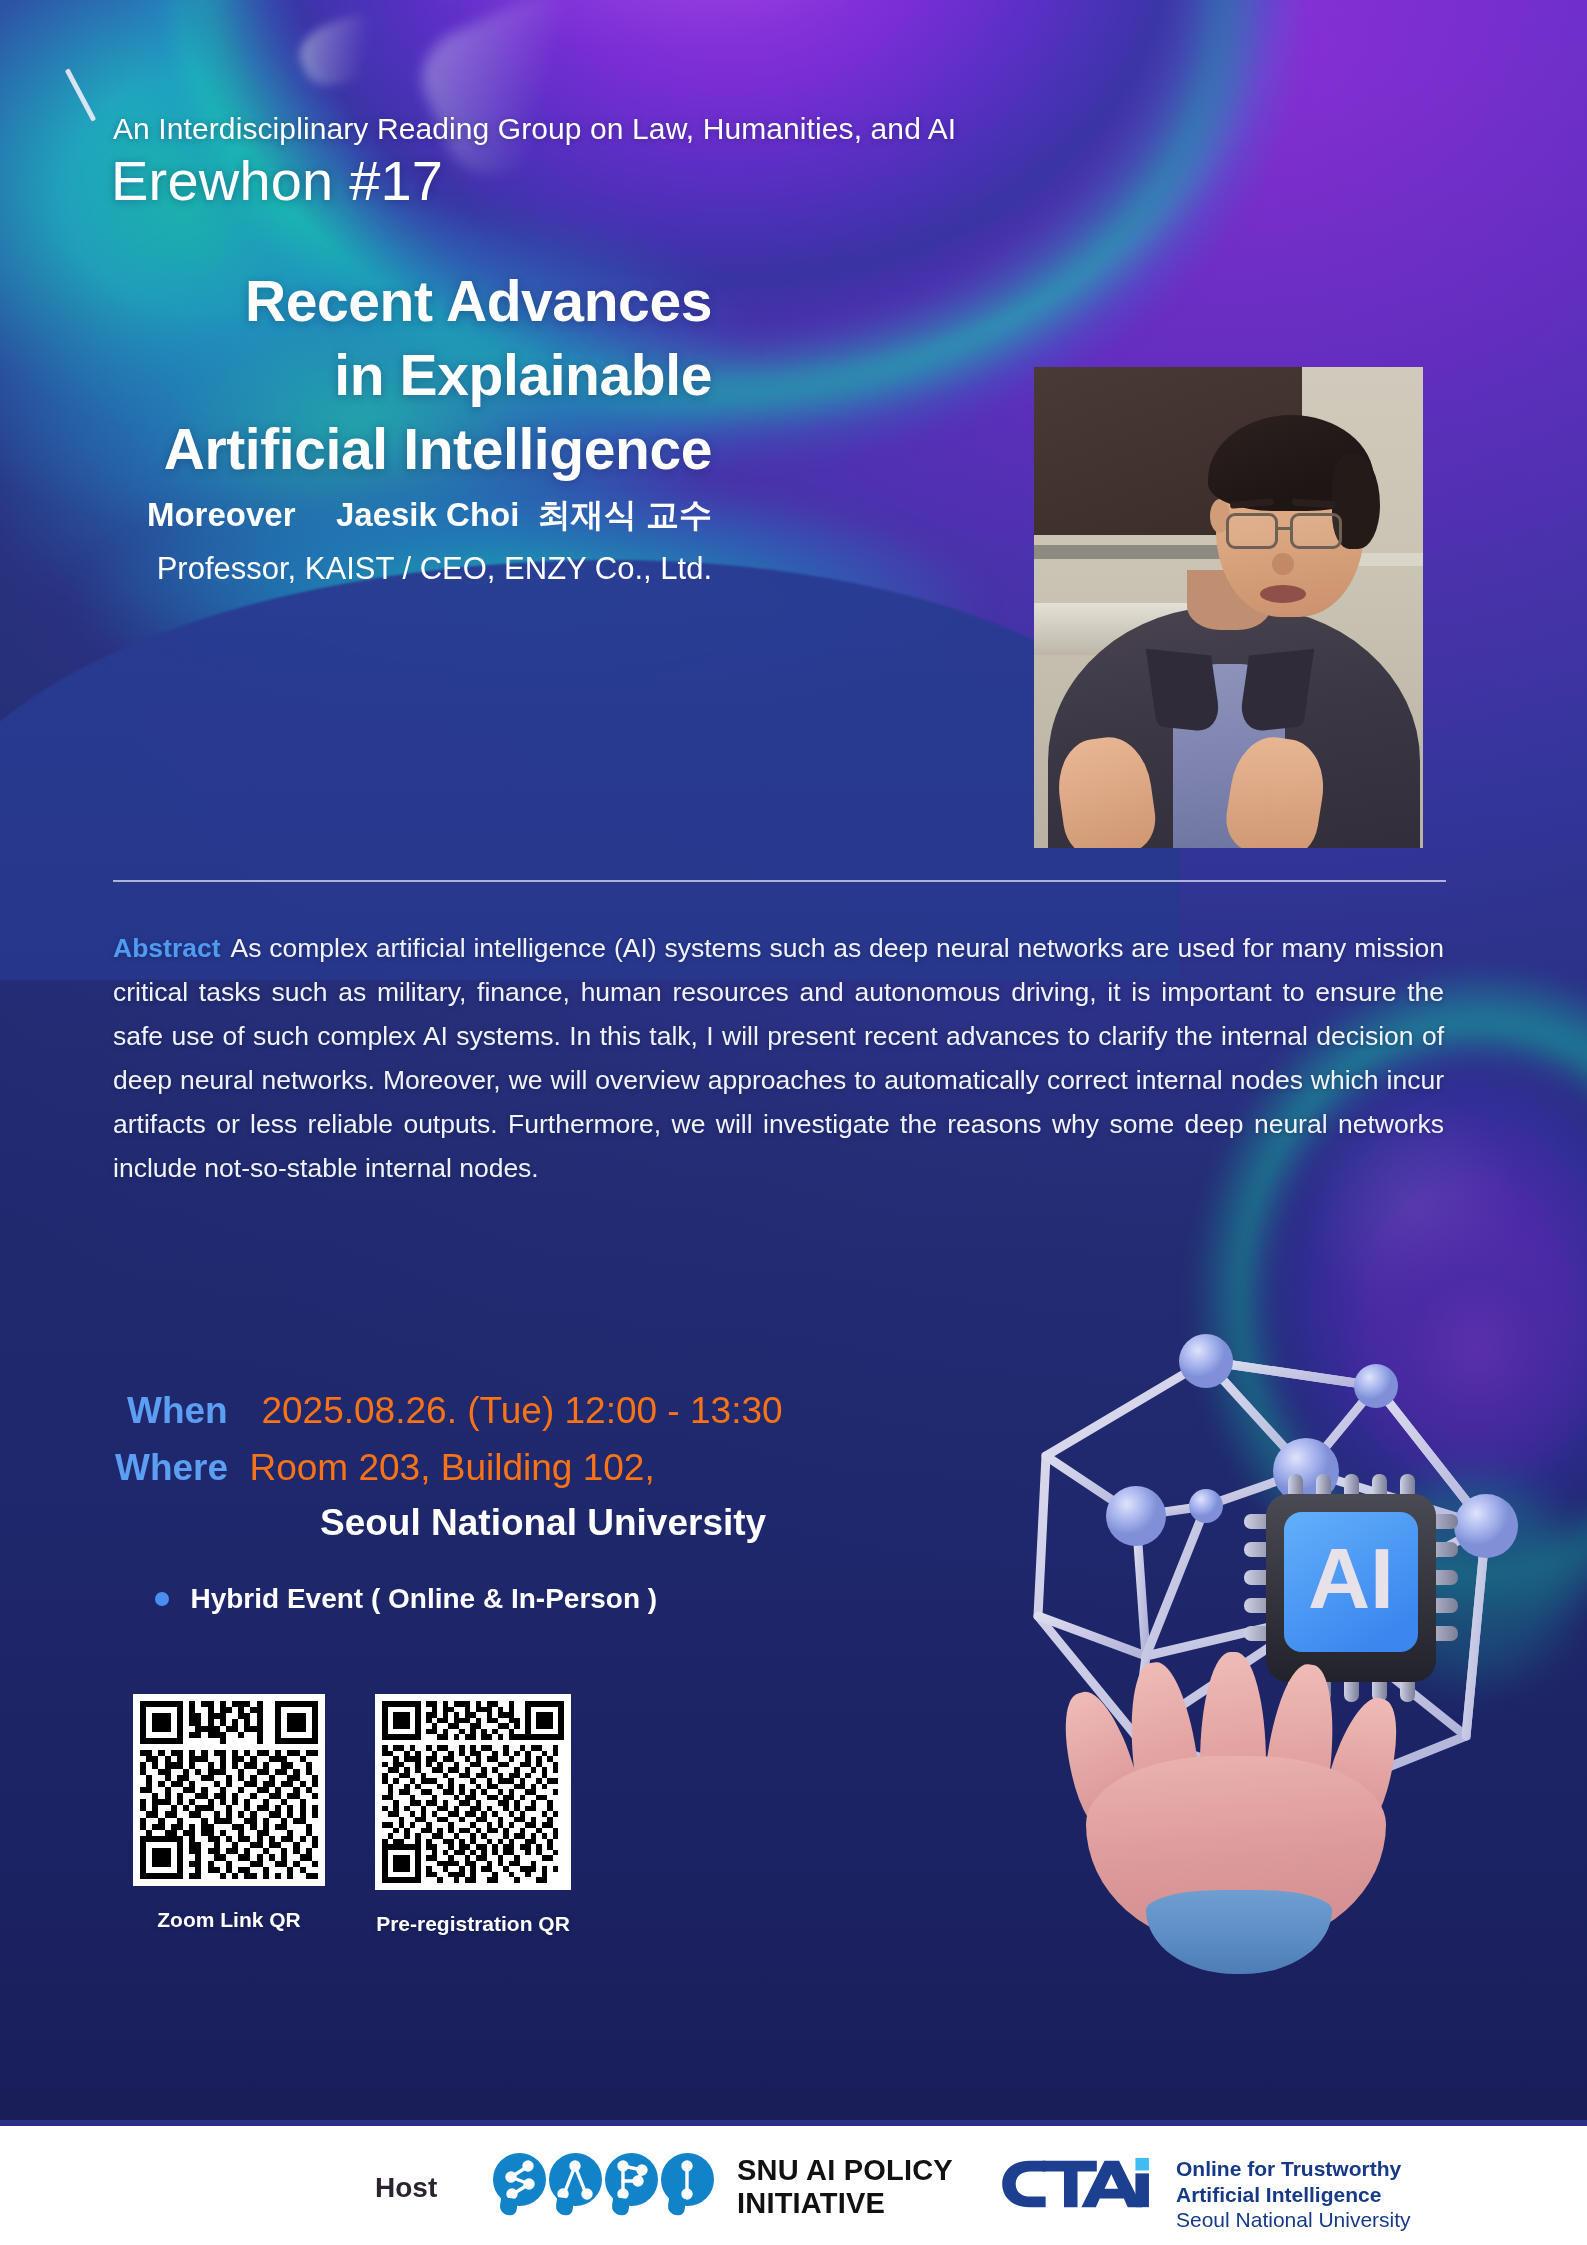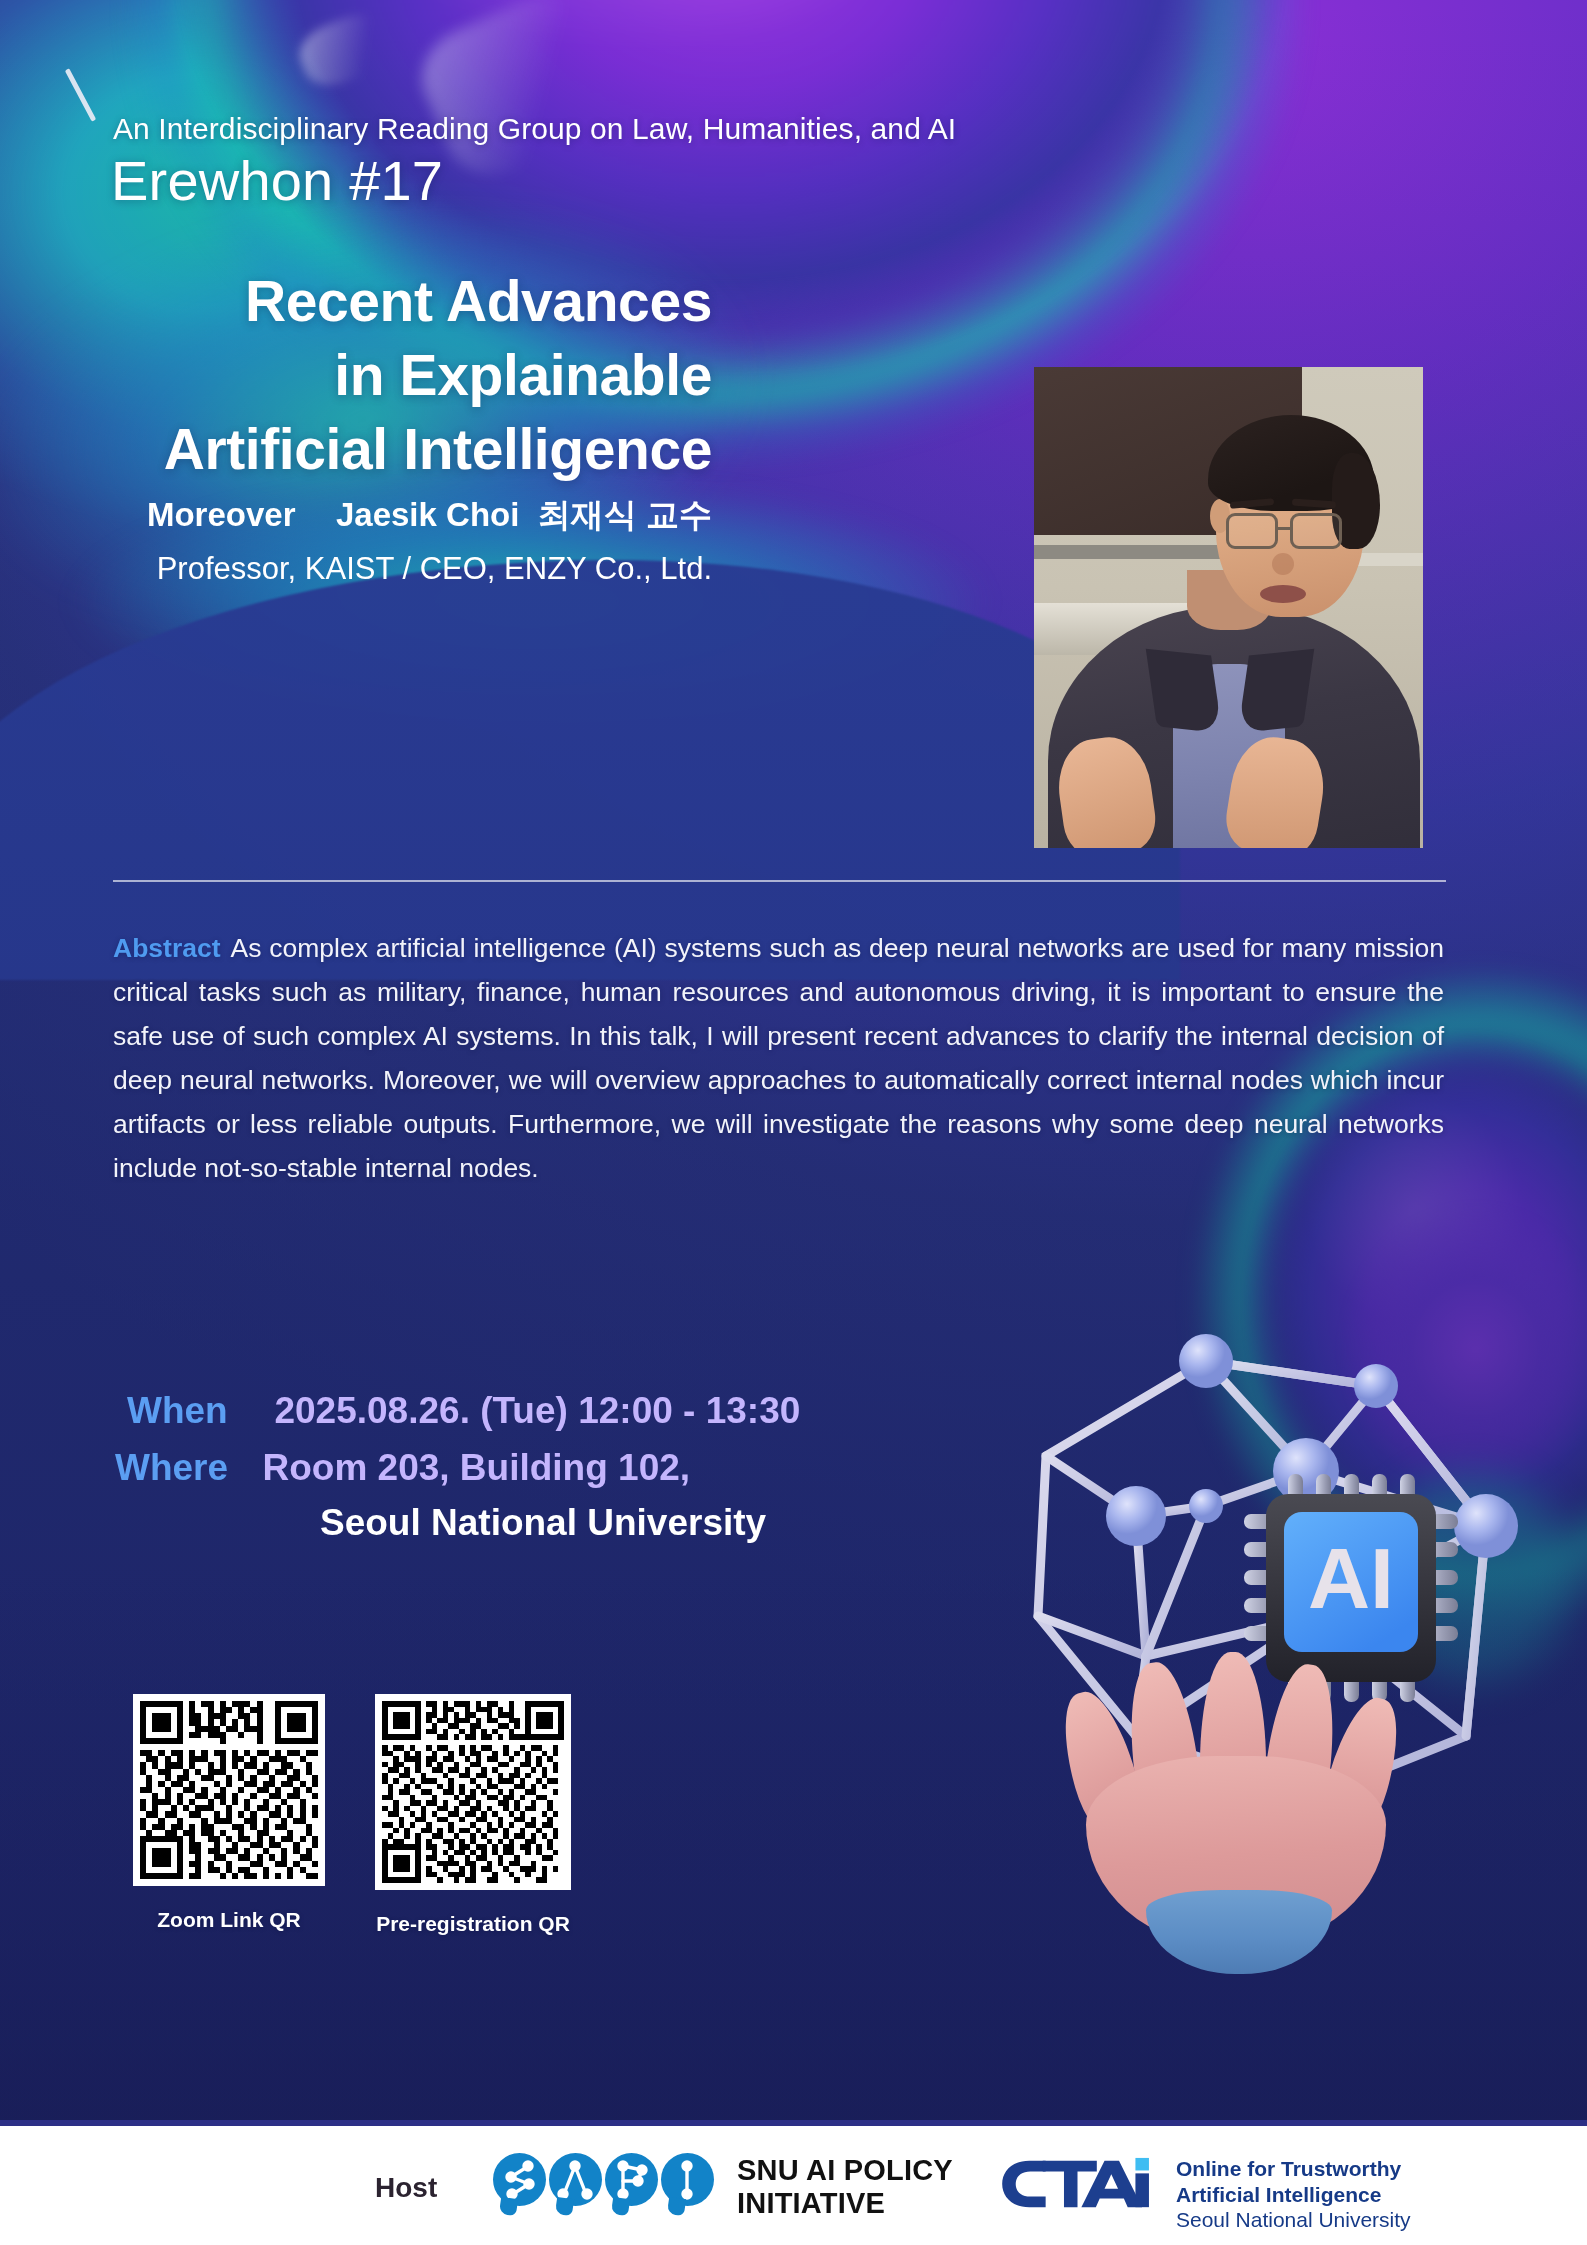--- a/index.html
+++ b/index.html
@@ -275,22 +275,22 @@
   }
   .when-row { top:1390px; }
   .where-row { top:1447px; }
   .ww-label {
     display:inline-block; color:#5b9ef2; font-weight:800; font-size:37px;
     vertical-align:baseline;
   }
   .ww-label.when { width:124px;margin-left:12px; }
   .ww-label.where { width:124px; }
   .ww-value {
-    display:inline-block; color:#c4b5fd; font-weight:700; font-size:37px;
-    margin-left:19px;
+    display:inline-block; color:#f97316; font-weight:400; font-size:37px;
+    margin-left:6px;
   }
   .where-line2 {
     position:absolute; left:320px; top:1502px;
     color:#fff; font-weight:800; font-size:37px; white-space:nowrap;
   }
 
   .bullet-row {
     position:absolute; left:155px; top:1583px; white-space:nowrap;
   }
   .bullet-dot {
@@ -462,20 +462,24 @@
       <span class="ww-label when">When</span>
       <span class="ww-value">2025.08.26. (Tue)  12:00 - 13:30</span>
     </div>
 
     <div class="where-row">
       <span class="ww-label where">Where</span>
       <span class="ww-value">Room 203, Building 102,</span>
     </div>
     <div class="where-line2">Seoul National University</div>
 
+    <div class="bullet-row">
+      <span class="bullet-dot"></span>
+      <span class="bullet-text">Hybrid Event ( Online &amp; In-Person )</span>
+    </div>
 
     <div class="qr-wrap qr-zoom">
       <svg class="qr-box" viewBox="0 0 29 29" shape-rendering="crispEdges">
         <rect width="29" height="29" fill="#fff"></rect>
         <g fill="#000">
           <path d="M0 0h7v7H0z"></path>
             <path d="M22 0h7v7h-7z"></path>
             <path d="M0 22h7v7H0z"></path>
         </g>
         <g fill="#fff">

